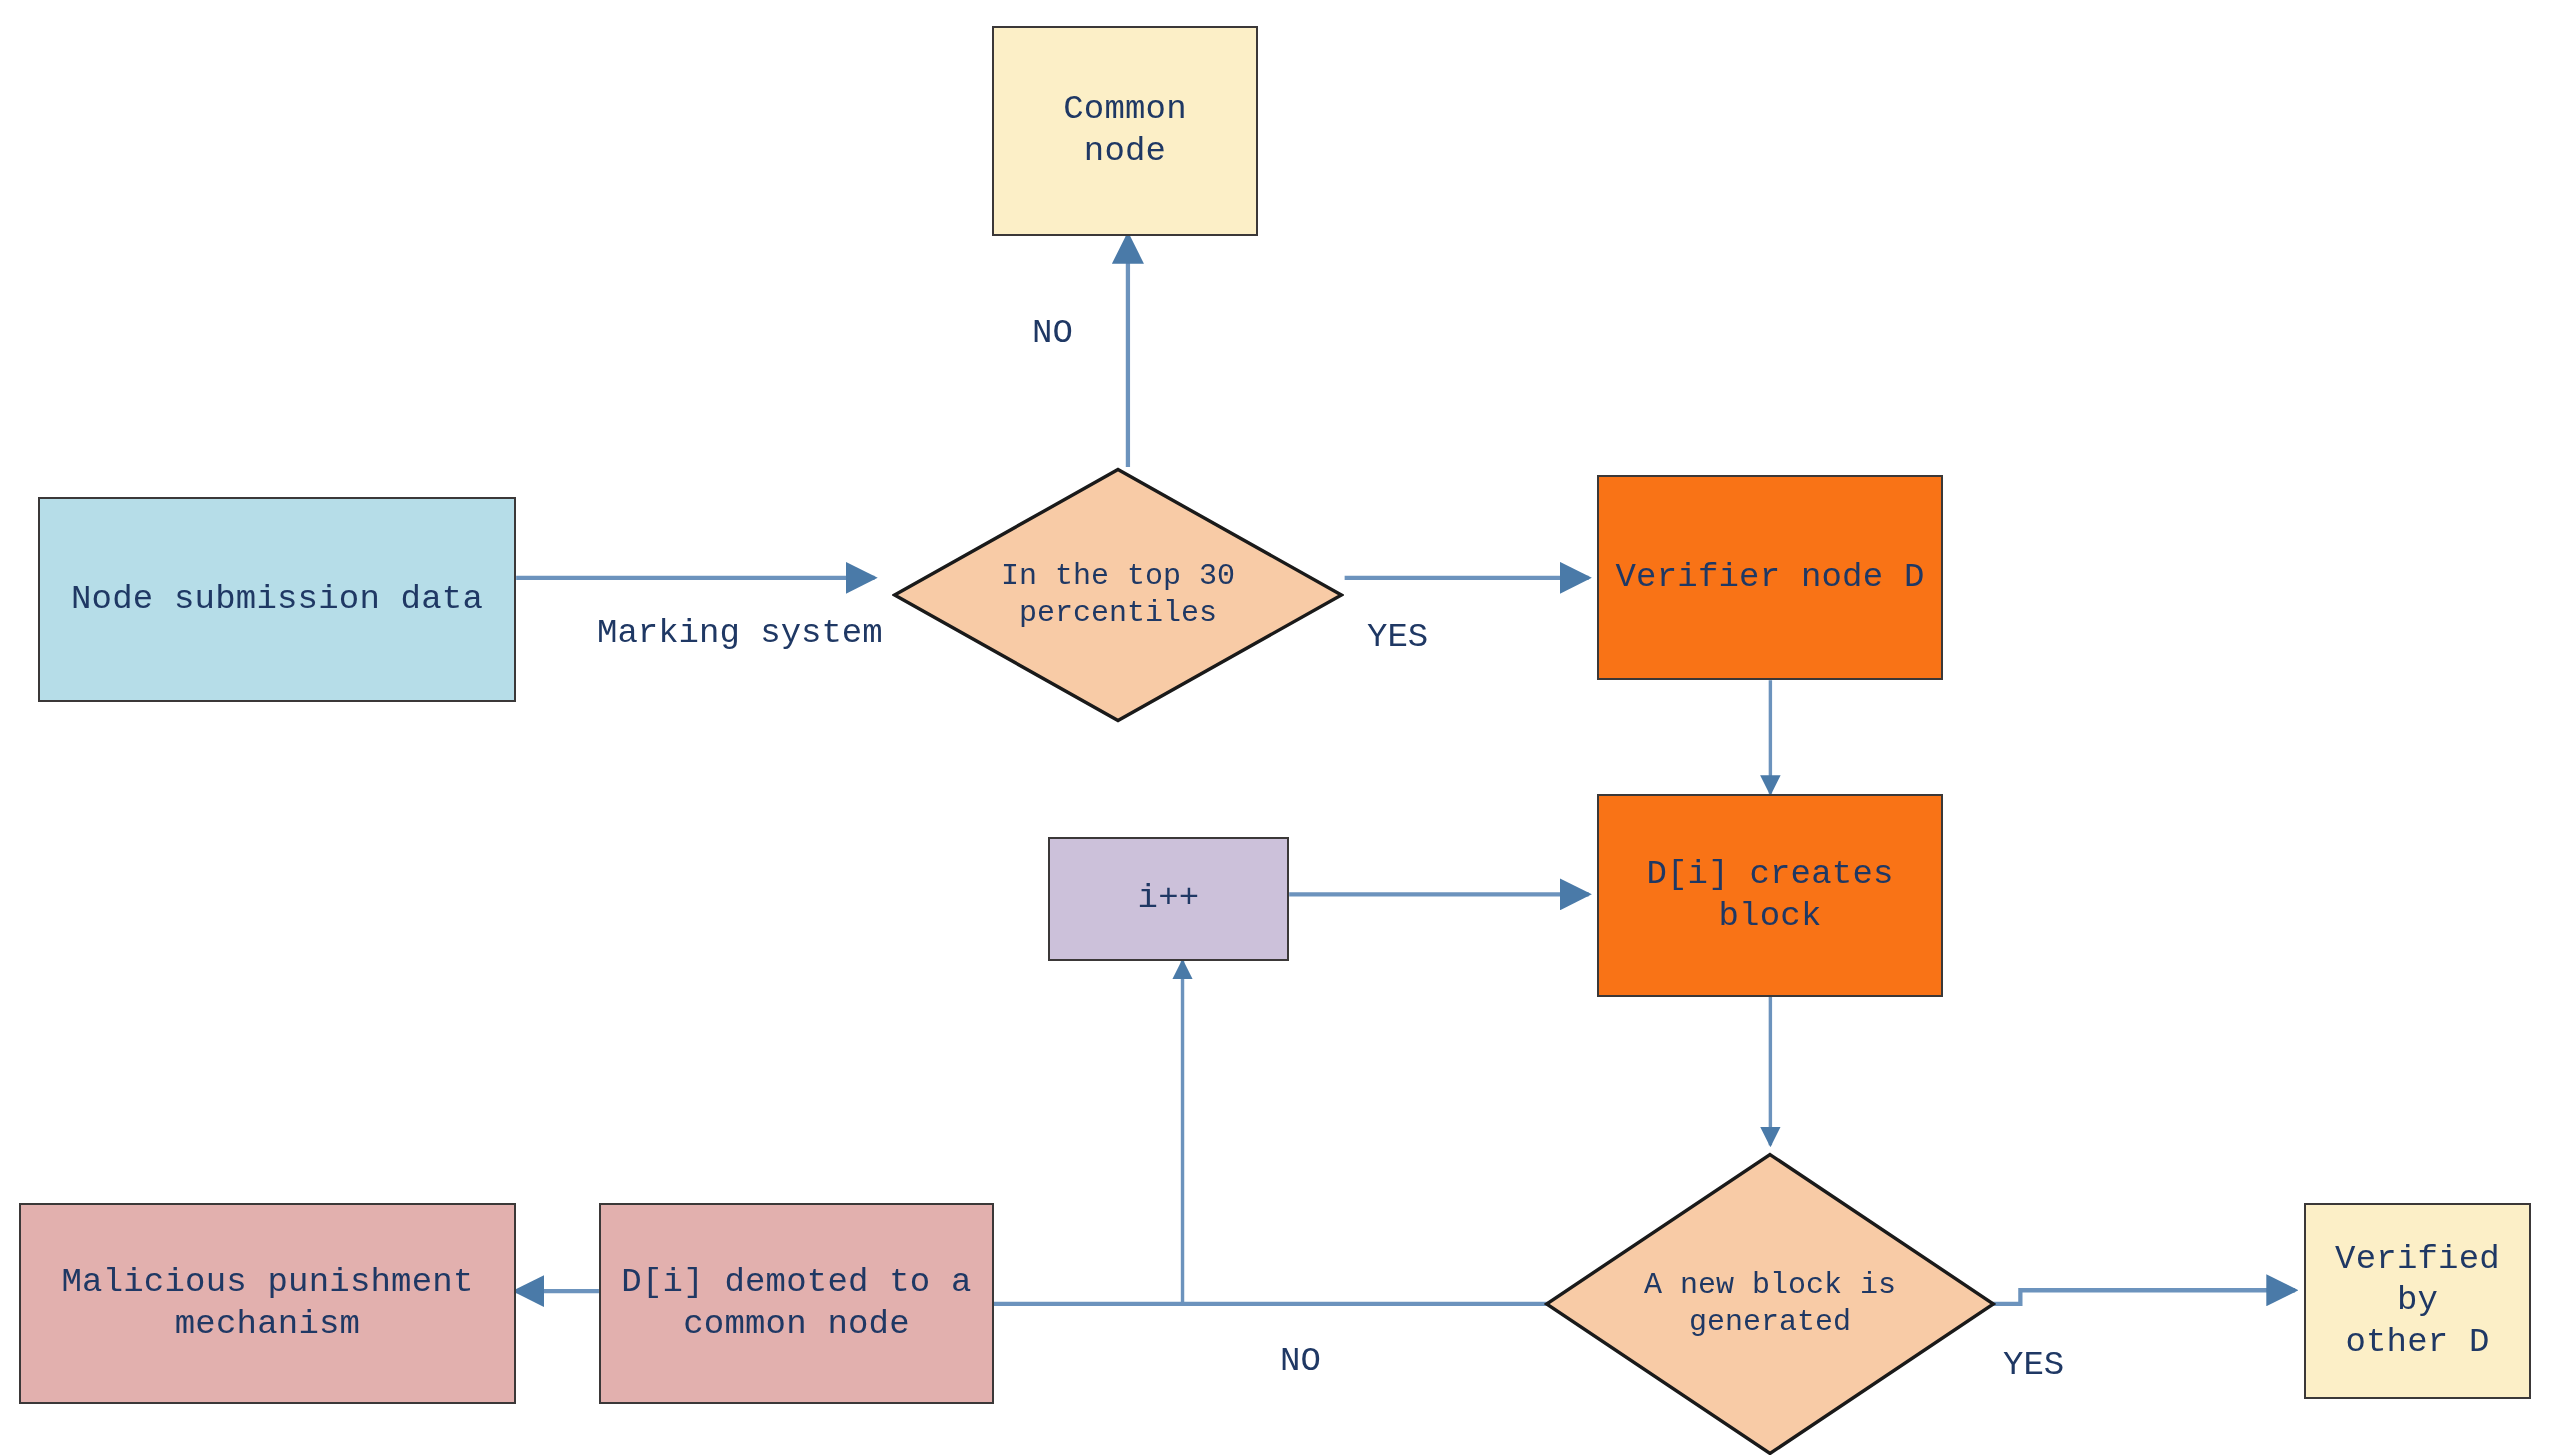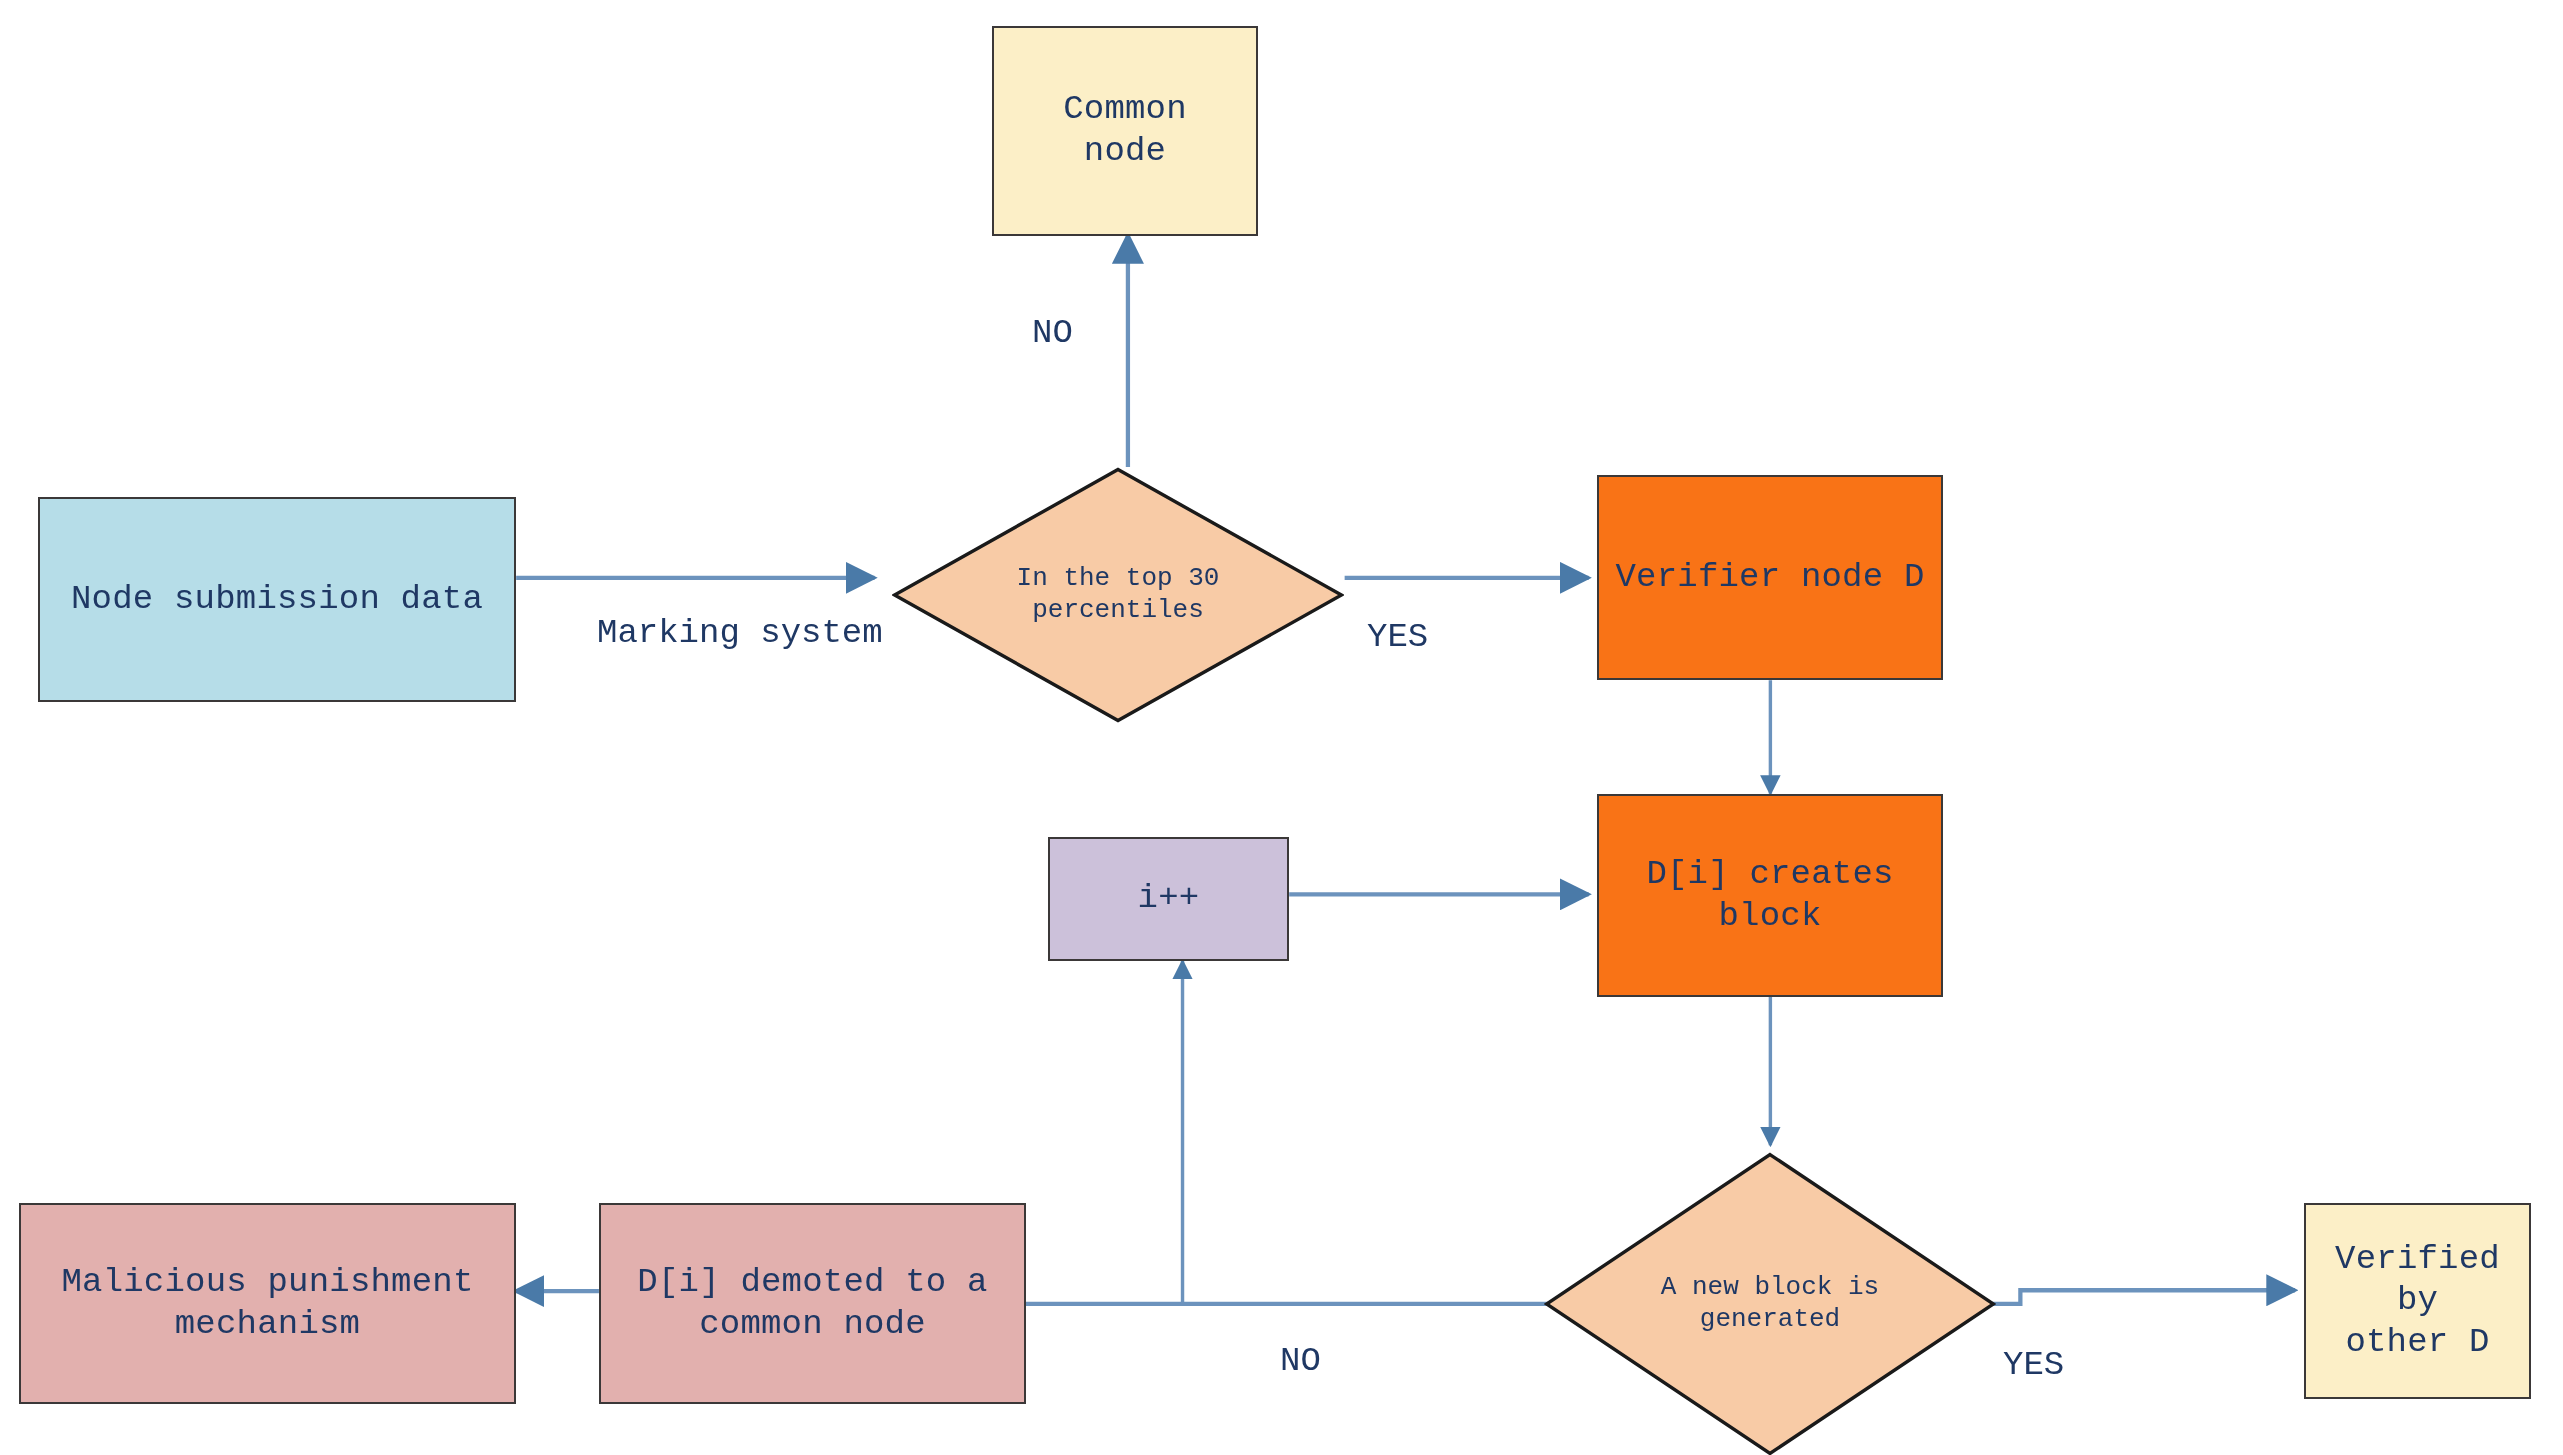--- a/index.html
+++ b/index.html
@@ -46,21 +46,21 @@
   }
   .diamond svg { display:block; width:100%; height:100%; }
   .diamond .dlabel {
     position: absolute;
     inset: 0;
     display: flex;
     align-items: center;
     justify-content: center;
     text-align: center;
     color: #1F3864;
-    font-size: 26px;
+    font-size: 30px;
     line-height: 1.22;
     white-space: pre-line;
     pointer-events: none;
   }
 
   
   #wires {
     position: absolute;
     left: 0; top: 0;
     width: 2563px;
@@ -152,21 +152,21 @@
     </svg>
     <div class="dlabel">A new block is
 generated</div>
   </div>
 
   <div class="node cream" style="left:2304px; top:1203px; width:227px; height:196px;">
     <span>Verified by
 other D</span>
   </div>
 
-  <div class="node rose" style="left:599px; top:1203px; width:427px; height:201px;">
+  <div class="node rose" style="left:599px; top:1203px; width:395px; height:201px;">
     <span>D[i] demoted to a
 common node</span>
   </div>
 
   <div class="node rose" style="left:19px; top:1203px; width:497px; height:201px;">
     <span>Malicious punishment
 mechanism</span>
   </div>
 
   <div class="edge-label" style="left:597px; top:616px;">Marking system</div>

